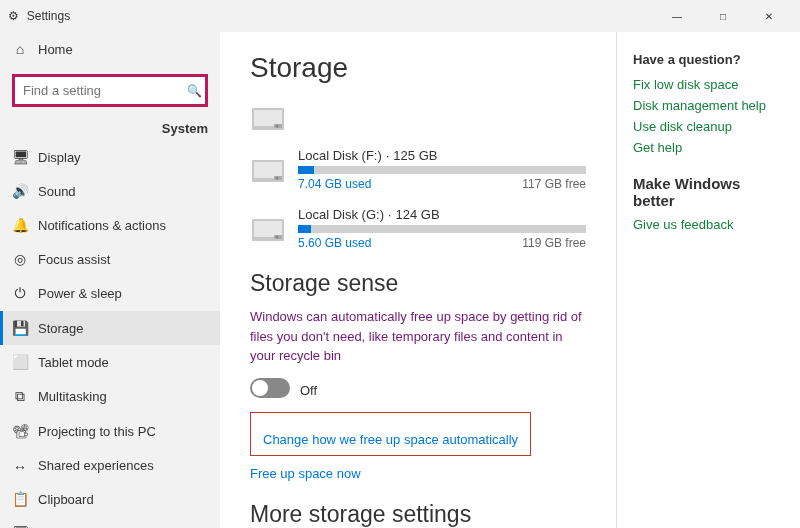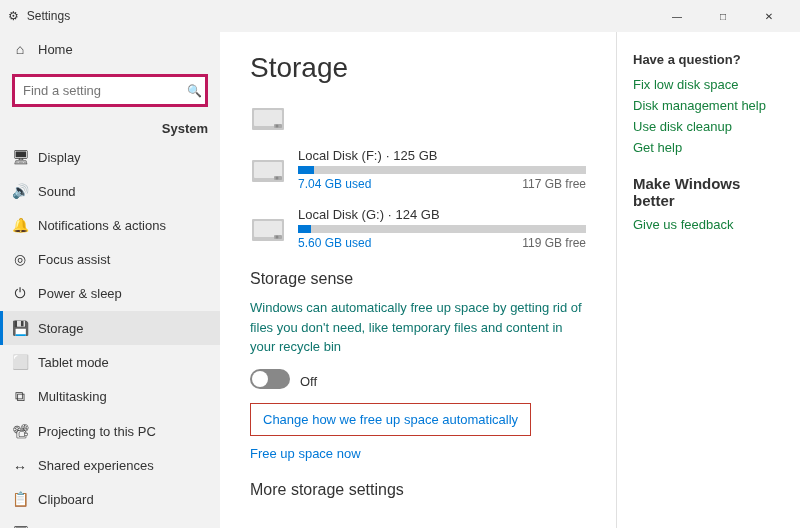--- a/index.html
+++ b/index.html
@@ -158,28 +158,28 @@
     .disk-stats {
       display: flex;
       justify-content: space-between;
       font-size: 12px;
     }
     .disk-used { color: #0078d7; }
     .disk-free { color: #666; }
 
     
     .section-title {
-      font-size: 16px;
+      font-size: 23px;
       font-weight: 300;
       color: #333;
       margin: 20px 0 10px 0;
     }
     .section-desc {
       font-size: 13px;
-      color: #0f766e;
+      color: #701a75;
       line-height: 1.5;
       margin-bottom: 12px;
       max-width: 340px;
     }
 
     
     .toggle-row {
       display: flex;
       align-items: flex-end;
       gap: 10px;
@@ -220,21 +220,21 @@
     }
 
     
     .outlined-box {
       border: 1px solid #c0392b;
       padding: 8px 12px;
       display: inline-block;
       margin-bottom: 10px;
     }
     .outlined-box .link-normal { margin-bottom: 4px; }
-    .outlined-box .link-normal:last-child { margin-bottom: 0; }
+    .outlined-box .link-normal:last-child { margin-bottom: 0; margin-top: 11px; }
 
     
     .right-panel {
       width: 184px;
       padding: 20px 16px;
       background: white;
       border-left: 1px solid #e0e0e0;
       flex-shrink: 0;
     }
     .rp-title {

